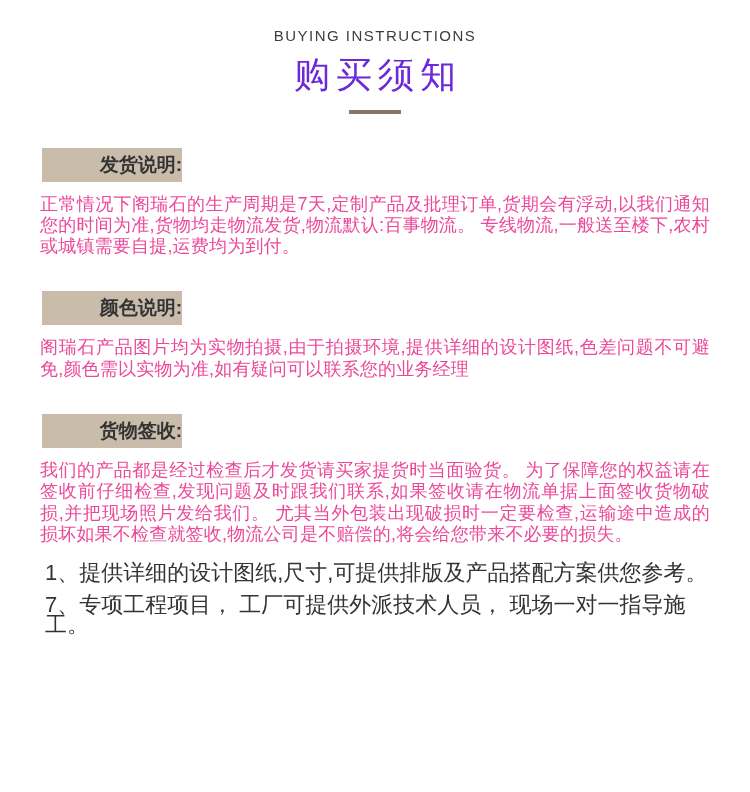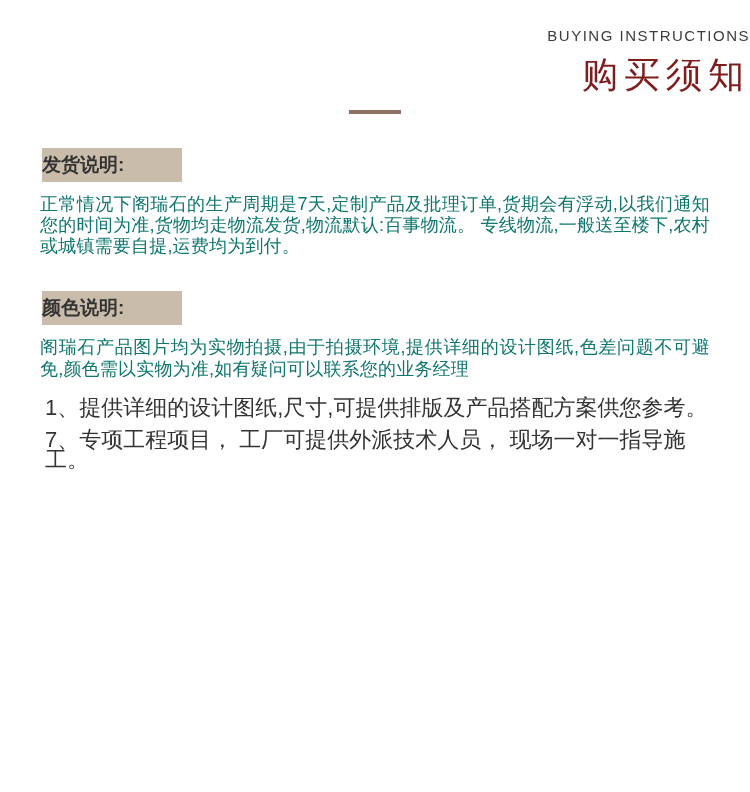--- a/index.html
+++ b/index.html
@@ -13,67 +13,67 @@
     overflow: hidden;
     font-family: "Liberation Sans", "DejaVu Sans", sans-serif;
     color: #333333;
   }
   .page {
     width: 750px;
     height: 792px;
     background: #ffffff;
   }
   .header {
-    text-align: right;
+    text-align: center;
   }
   .subtitle {
     padding-top: 27px;
     font-size: 15px;
     letter-spacing: 1.5px;
     color: #3c3c3c;
   }
   .title {
     margin: 11px 0 0 0;
     font-size: 36px;
     font-weight: 500;
     letter-spacing: 6px;
     text-indent: 6px;
-    color: #7f1d1d;
+    color: #6d28d9;
     line-height: 1.1;
   }
   .title-divider {
     width: 52px;
     height: 4px;
     background: #8d7265;
     margin: 15px auto 0 auto;
   }
   .section {
     margin: 0 40px;
   }
   .section-label {
     display: inline-block;
     width: 140px;
     height: 34px;
     line-height: 34px;
-    text-align: left;
+    text-align: right;
     background: #c9bcaa;
     font-size: 19px;
     font-weight: bold;
     color: #333333;
     margin-top: 34px;
     margin-left: 2px;
   }
   .section:first-of-type .section-label {
     margin-top: 21px;
   }
   .section-body {
     margin: 12px 0 0 0;
     font-size: 18px;
     line-height: 21.3px;
-    color: #0f766e;
+    color: #ec4899;
     text-align: justify;
     letter-spacing: 0.2px;
   }
   .service-list {
     list-style: none;
     margin: 18px 0 0 0;
     padding: 0 0 0 5px;
   }
   .service-list li {
     font-size: 22px;
@@ -96,20 +96,24 @@
   <div class="section">
     <div class="section-label">发货说明:</div>
     <p class="section-body">正常情况下阁瑞石的生产周期是7天,定制产品及批理订单,货期会有浮动,以我们通知您的时间为准,货物均走物流发货,物流默认:百事物流。 专线物流,一般送至楼下,农村或城镇需要自提,运费均为到付。</p>
   </div>
 
   <div class="section">
     <div class="section-label">颜色说明:</div>
     <p class="section-body">阁瑞石产品图片均为实物拍摄,由于拍摄环境,提供详细的设计图纸,色差问题不可避免,颜色需以实物为准,如有疑问可以联系您的业务经理</p>
   </div>
 
+  <div class="section">
+    <div class="section-label">货物签收:</div>
+    <p class="section-body">我们的产品都是经过检查后才发货请买家提货时当面验货。 为了保障您的权益请在签收前仔细检查,发现问题及时跟我们联系,如果签收请在物流单据上面签收货物破损,并把现场照片发给我们。 尤其当外包装出现破损时一定要检查,运输途中造成的损坏如果不检查就签收,物流公司是不赔偿的,将会给您带来不必要的损失。</p>
+  </div>
 
   <div class="section">
     <ul class="service-list">
       <li>1、提供详细的设计图纸,尺寸,可提供排版及产品搭配方案供您参考。</li>
       <li>7、专项工程项目， 工厂可提供外派技术人员， 现场一对一指导施工。</li>
     </ul>
   </div>
 
 </div>
 

